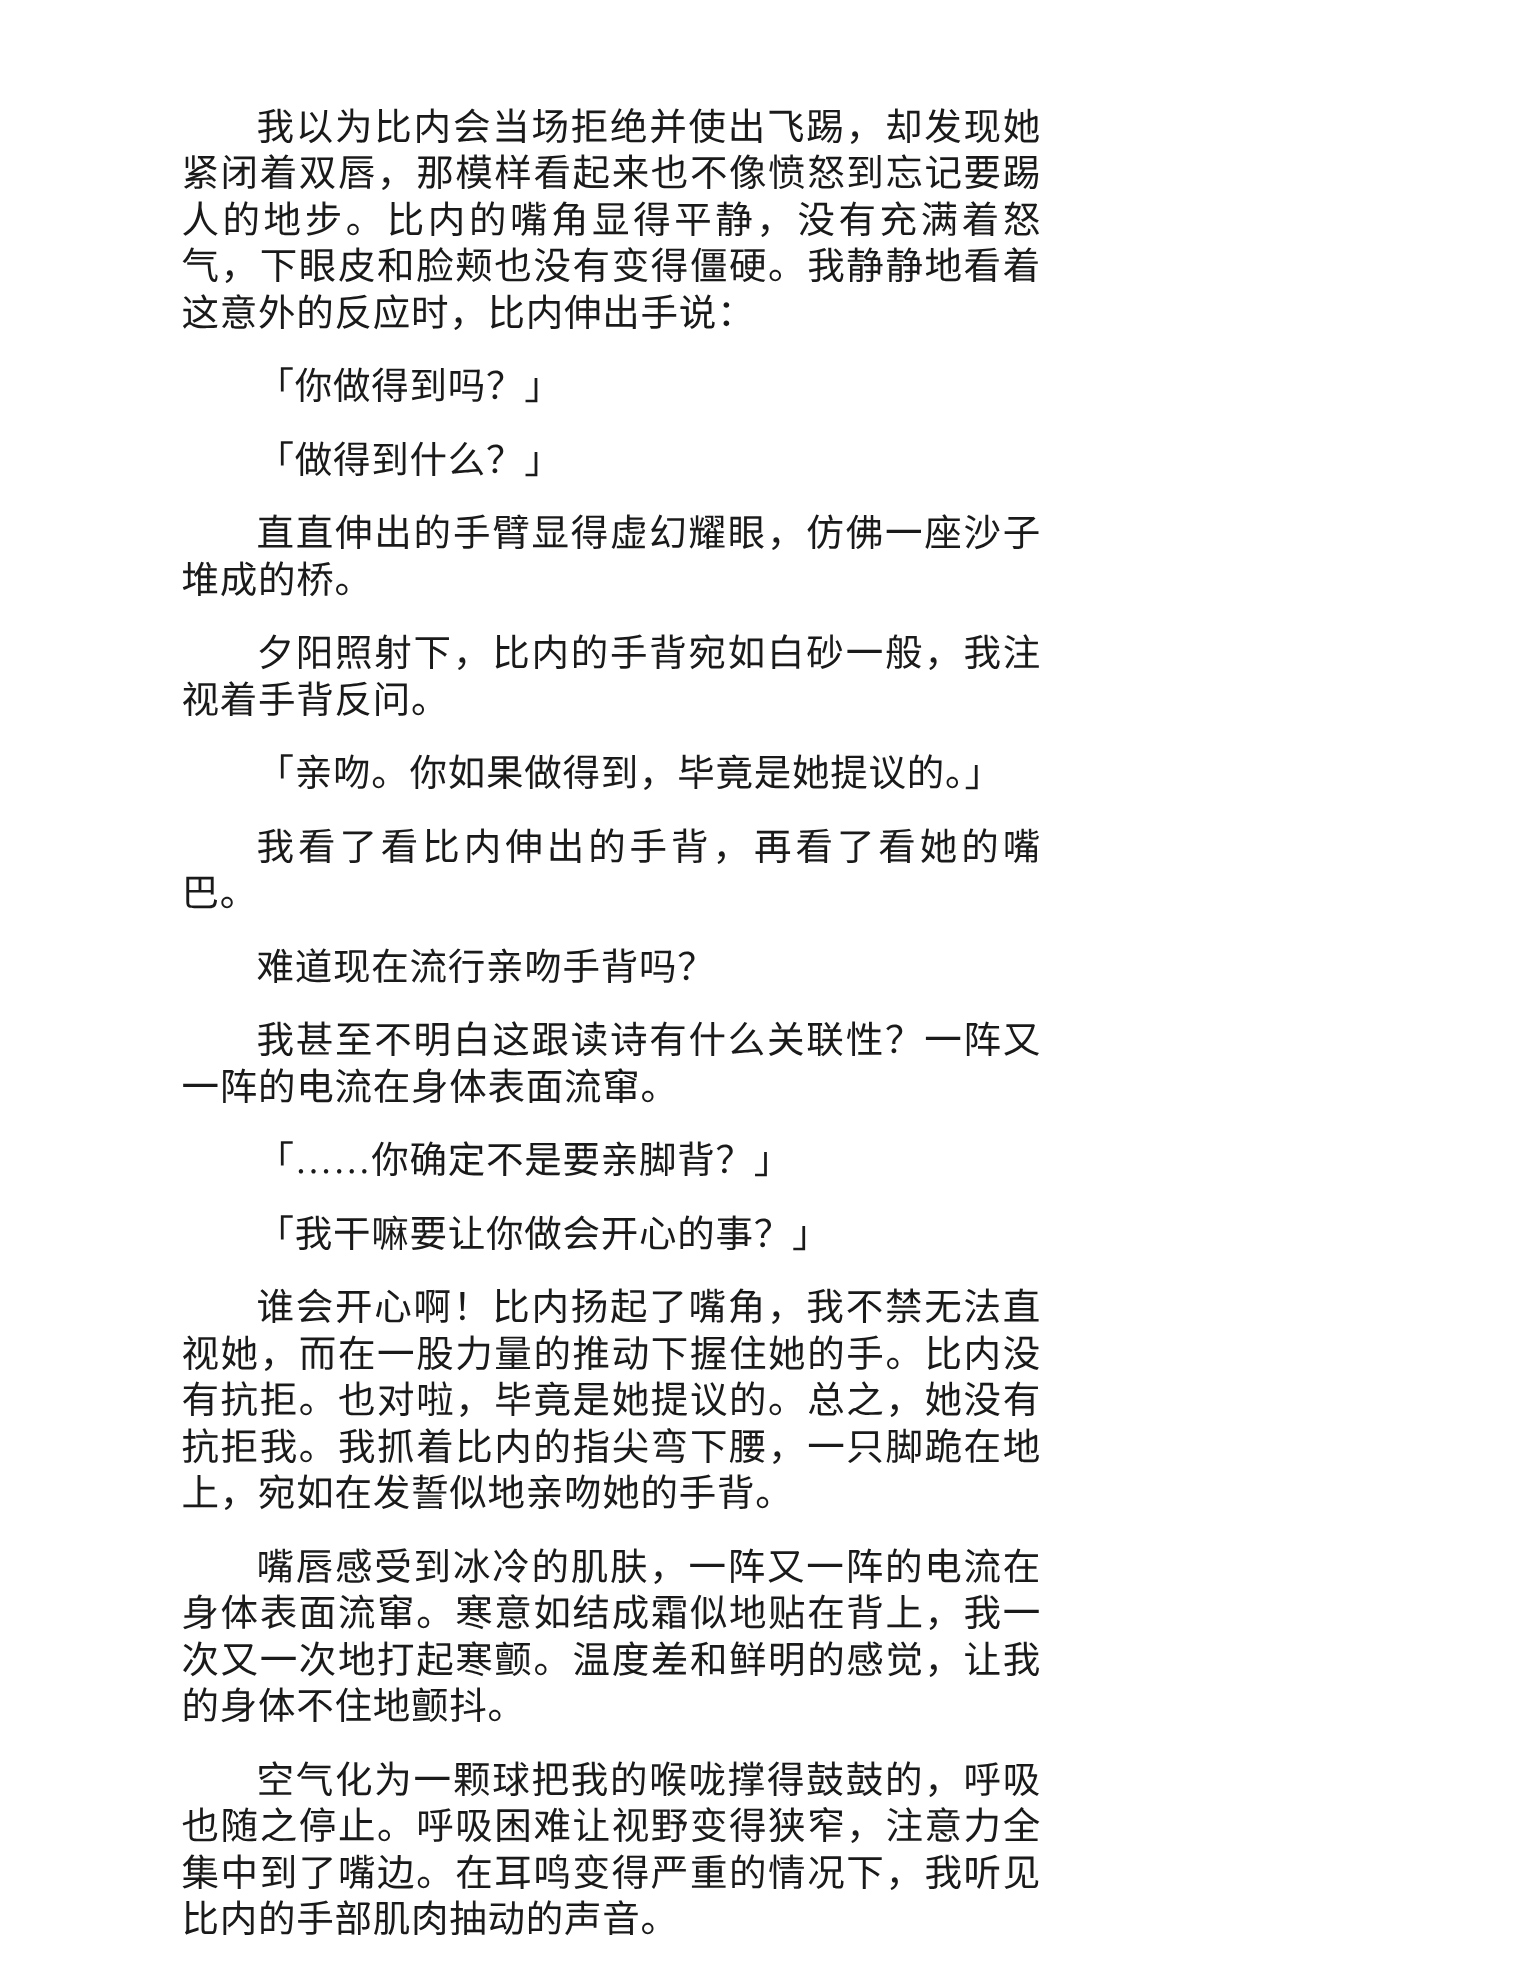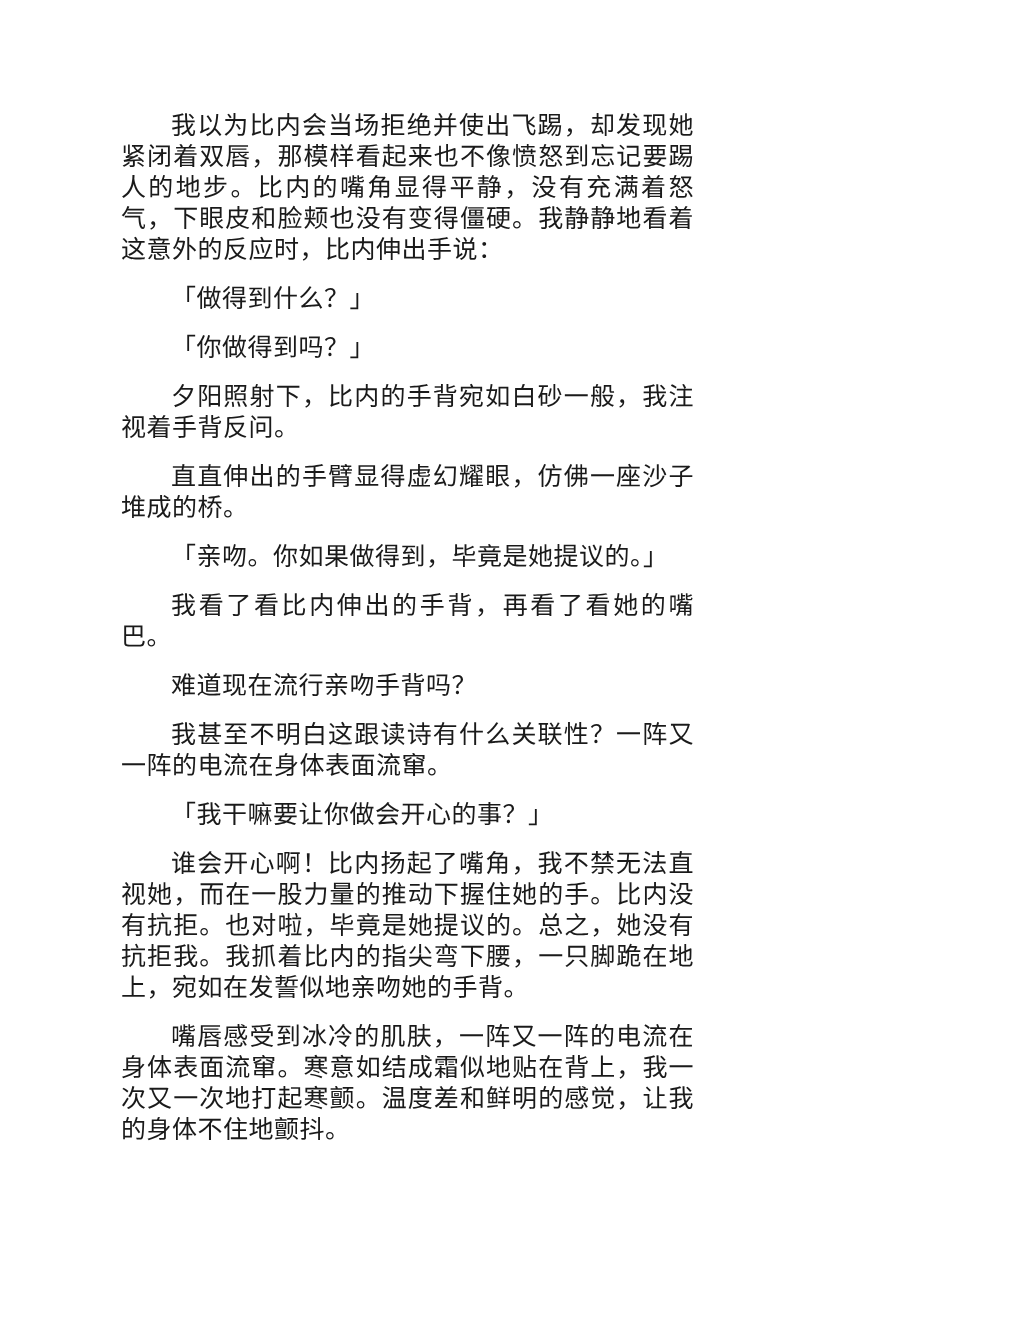--- a/index.html
+++ b/index.html
@@ -9,44 +9,46 @@
   }
   body {
     width: 1020px;
     height: 1320px;
     overflow: hidden;
   }
   .page {
     box-sizing: border-box;
     width: 808px;
     height: 1320px;
-    padding: 110px 114px 0 121px;
+    padding: 70px 114px 0 121px;
     background: #ffffff;
     color: #1a1a1a;
     font-family: "Liberation Serif", "DejaVu Serif", serif;
     font-size: 25px;
     line-height: 31px;
     text-align: justify;
     letter-spacing: 0.5px;
   }
   .page p {
     margin: 0 0 18px 0;
     text-indent: 2em;
     word-break: break-all;
   }
 </style>
 </head>
 <body>
 
 <div class="page">
   <p>我以为比内会当场拒绝并使出飞踢，却发现她紧闭着双唇，那模样看起来也不像愤怒到忘记要踢人的地步。比内的嘴角显得平静，没有充满着怒气，下眼皮和脸颊也没有变得僵硬。我静静地看着这意外的反应时，比内伸出手说：</p>
+  <p>「你做得到吗？」</p>
   <p>「做得到什么？」</p>
-  <p>「你做得到吗？」</p>
+  <p>直直伸出的手臂显得虚幻耀眼，仿佛一座沙子堆成的桥。</p>
   <p>夕阳照射下，比内的手背宛如白砂一般，我注视着手背反问。</p>
-  <p>直直伸出的手臂显得虚幻耀眼，仿佛一座沙子堆成的桥。</p>
   <p>「亲吻。你如果做得到，毕竟是她提议的。」</p>
   <p>我看了看比内伸出的手背，再看了看她的嘴巴。</p>
   <p>难道现在流行亲吻手背吗？</p>
   <p>我甚至不明白这跟读诗有什么关联性？一阵又一阵的电流在身体表面流窜。</p>
+  <p>「……你确定不是要亲脚背？」</p>
   <p>「我干嘛要让你做会开心的事？」</p>
   <p>谁会开心啊！比内扬起了嘴角，我不禁无法直视她，而在一股力量的推动下握住她的手。比内没有抗拒。也对啦，毕竟是她提议的。总之，她没有抗拒我。我抓着比内的指尖弯下腰，一只脚跪在地上，宛如在发誓似地亲吻她的手背。</p>
   <p>嘴唇感受到冰冷的肌肤，一阵又一阵的电流在身体表面流窜。寒意如结成霜似地贴在背上，我一次又一次地打起寒颤。温度差和鲜明的感觉，让我的身体不住地颤抖。</p>
+  <p>空气化为一颗球把我的喉咙撑得鼓鼓的，呼吸也随之停止。呼吸困难让视野变得狭窄，注意力全集中到了嘴边。在耳鸣变得严重的情况下，我听见比内的手部肌肉抽动的声音。</p>
 </div>
 
 </body></html>

